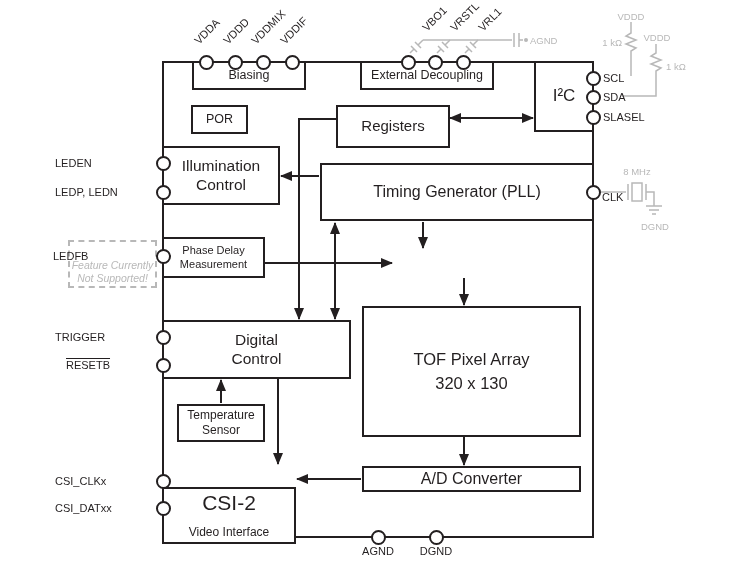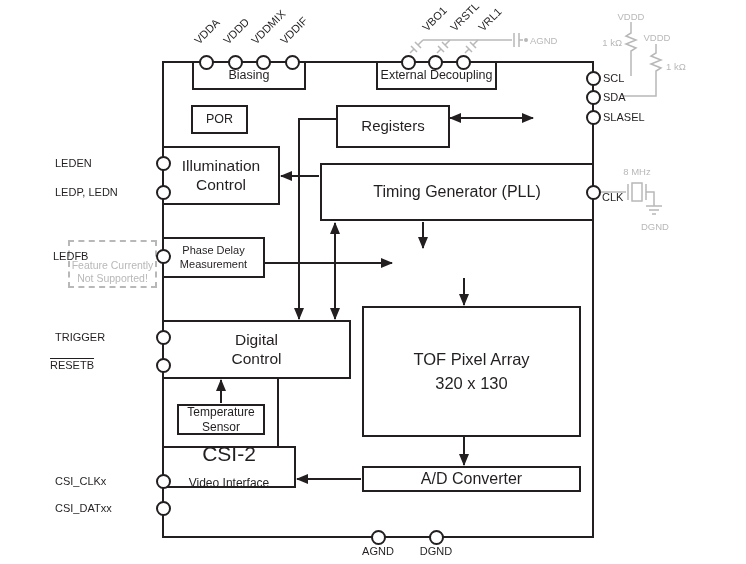--- a/index.html
+++ b/index.html
@@ -17,21 +17,21 @@
   .pin-label{position:absolute;font-size:11px;white-space:nowrap;line-height:12px;}
   .r{text-align:left;width:100px;}
   .angled{position:absolute;font-size:11px;white-space:nowrap;height:13px;line-height:13px;
           transform:rotate(-45deg);transform-origin:0 100%;}
   .gray{position:absolute;color:var(--muted);font-size:9.5px;white-space:nowrap;line-height:11px;}
   .center{text-align:center;}
   .dashedbox{position:absolute;left:68px;top:240px;width:89px;height:48px;
              border:2px dashed var(--muted);box-sizing:border-box;
              display:flex;flex-direction:column;justify-content:flex-end;align-items:center;
              padding-bottom:2px;}
-  .dashedbox div{color:var(--muted);font-size:10.5px;line-height:12.5px;text-align:center;white-space:nowrap;}
+  .dashedbox div{color:var(--muted);font-size:10.5px;line-height:12.5px;text-align:center;white-space:nowrap;font-style:italic;}
   .ovl{text-decoration:overline;}
   .csi-title{font-size:21px;line-height:22px;}
   .csi-sub{font-size:12px;margin-top:11px;}
 </style>
 </head>
 <body>
 
 <div class="canvas">
 
   <svg class="wires" width="746" height="564" viewBox="0 0 746 564">
@@ -77,22 +77,25 @@
   <div class="outline"></div>
 
   <div class="dashedbox">
     <div>Feature Currently</div>
     <div>Not Supported!</div>
   </div>
 
   <div class="block" style="left:192px;top:61px;width:114px;height:29px;font-size:12.5px">
     <span>Biasing</span>
     </div>
-  <div class="block" style="left:376px;top:61px;width:121px;height:29px;font-size:12.5px">
+  <div class="block" style="left:360px;top:61px;width:134px;height:29px;font-size:12.5px">
     <span>External Decoupling</span>
+    </div>
+  <div class="block" style="left:534px;top:61px;width:60px;height:71px;font-size:17px">
+    <span>I²C</span>
     </div>
   <div class="block" style="left:191px;top:105px;width:57px;height:29px;font-size:12.5px">
     <span>POR</span>
     </div>
   <div class="block" style="left:336px;top:105px;width:114px;height:43px;font-size:15px">
     <span>Registers</span>
     </div>
   <div class="block" style="left:162px;top:146px;width:118px;height:59px;font-size:15.5px">
     <span>Illumination</span>
     <span>Control</span>
@@ -105,25 +108,25 @@
     <span>Measurement</span>
     </div>
   <div class="block" style="left:162px;top:320px;width:189px;height:59px;font-size:15.5px">
     <span>Digital</span>
     <span>Control</span>
     </div>
   <div class="block" style="left:362px;top:306px;width:219px;height:131px;font-size:16.5px;line-height:1.4">
     <span>TOF Pixel Array</span>
     <span>320 x 130</span>
     </div>
-  <div class="block" style="left:177px;top:404px;width:88px;height:31px;font-size:12px">
+  <div class="block" style="left:177px;top:404px;width:88px;height:38px;font-size:12px">
     <span>Temperature</span>
     <span>Sensor</span>
     </div>
-  <div class="block" style="left:162px;top:446px;width:134px;height:42px">
+  <div class="block" style="left:162px;top:487px;width:134px;height:57px">
     <span class="csi-title">CSI-2</span>
     <span class="csi-sub">Video Interface</span>
     </div>
   <div class="block" style="left:362px;top:466px;width:219px;height:26px;font-size:16px">
     <span>A/D Converter</span>
     </div>
 
   <div class="pin" style="left:199px;top:55px"></div>
   <div class="pin" style="left:228px;top:55px"></div>
   <div class="pin" style="left:256px;top:55px"></div>
@@ -150,21 +153,21 @@
   <div class="angled" style="left:258px;top:34px">VDDMIX</div>
   <div class="angled" style="left:287px;top:34px">VDDIF</div>
   <div class="angled" style="left:429px;top:21px">VBO1</div>
   <div class="angled" style="left:457px;top:21px">VRSTL</div>
   <div class="angled" style="left:485px;top:21px">VRL1</div>
 
   <div class="pin-label r" style="right:591px;top:157px">LEDEN</div>
   <div class="pin-label r" style="right:591px;top:186px">LEDP, LEDN</div>
   <div class="pin-label r" style="right:593px;top:250px">LEDFB</div>
   <div class="pin-label r" style="right:591px;top:331px">TRIGGER</div>
-  <div class="pin-label r ovl" style="right:596px;top:359px">RESETB</div>
+  <div class="pin-label r ovl" style="right:580px;top:359px">RESETB</div>
   <div class="pin-label r" style="right:591px;top:475px">CSI_CLKx</div>
   <div class="pin-label r" style="right:591px;top:502px">CSI_DATxx</div>
 
   <div class="pin-label" style="left:603px;top:72px">SCL</div>
   <div class="pin-label" style="left:603px;top:91px">SDA</div>
   <div class="pin-label" style="left:603px;top:111px">SLASEL</div>
   <div class="pin-label" style="left:602px;top:191px">CLK</div>
 
   <div class="pin-label center" style="left:357px;top:545px;width:42px">AGND</div>
   <div class="pin-label center" style="left:415px;top:545px;width:42px">DGND</div>

